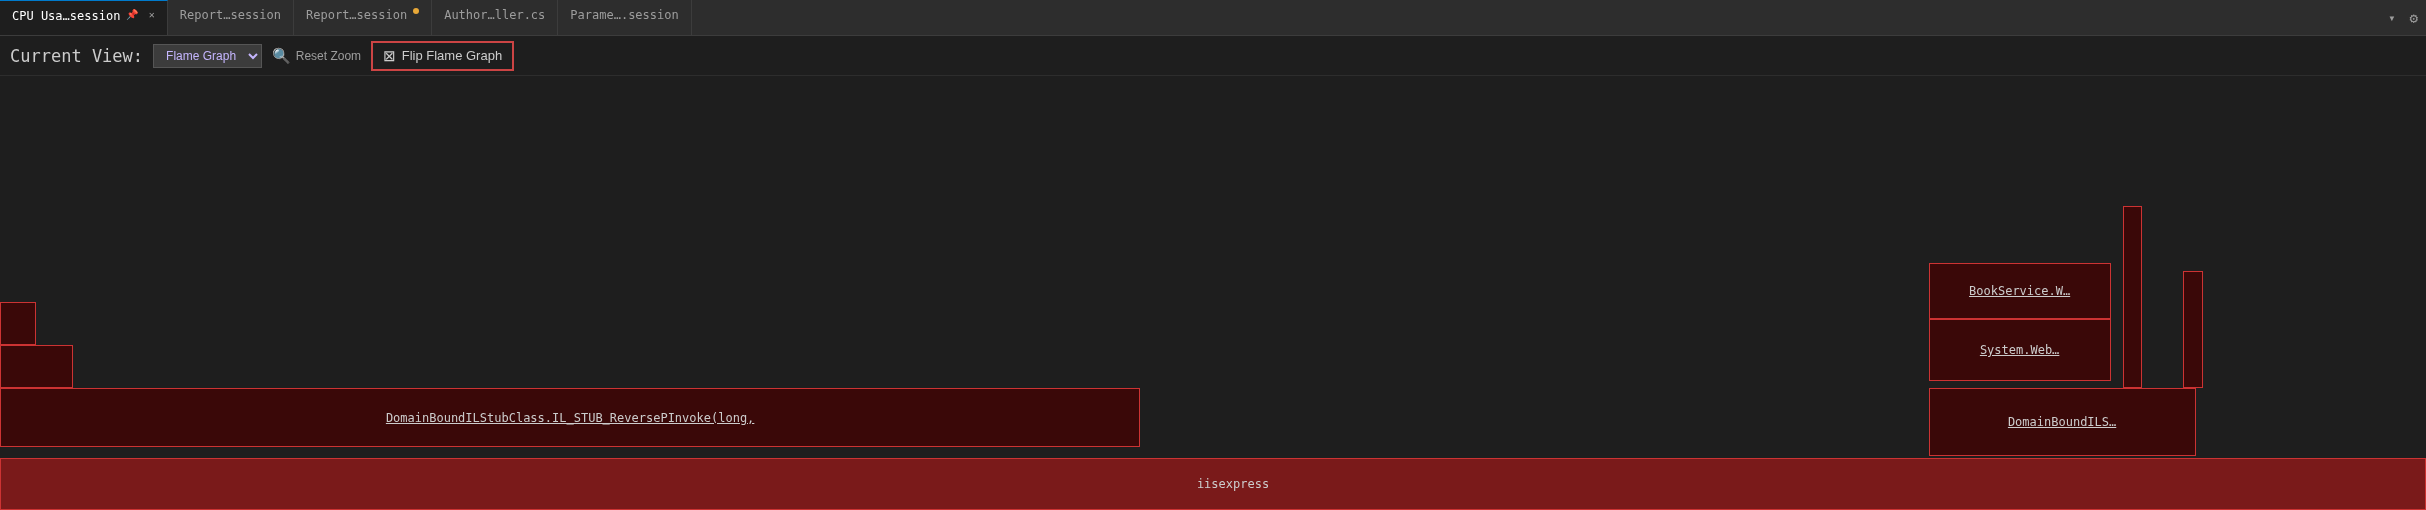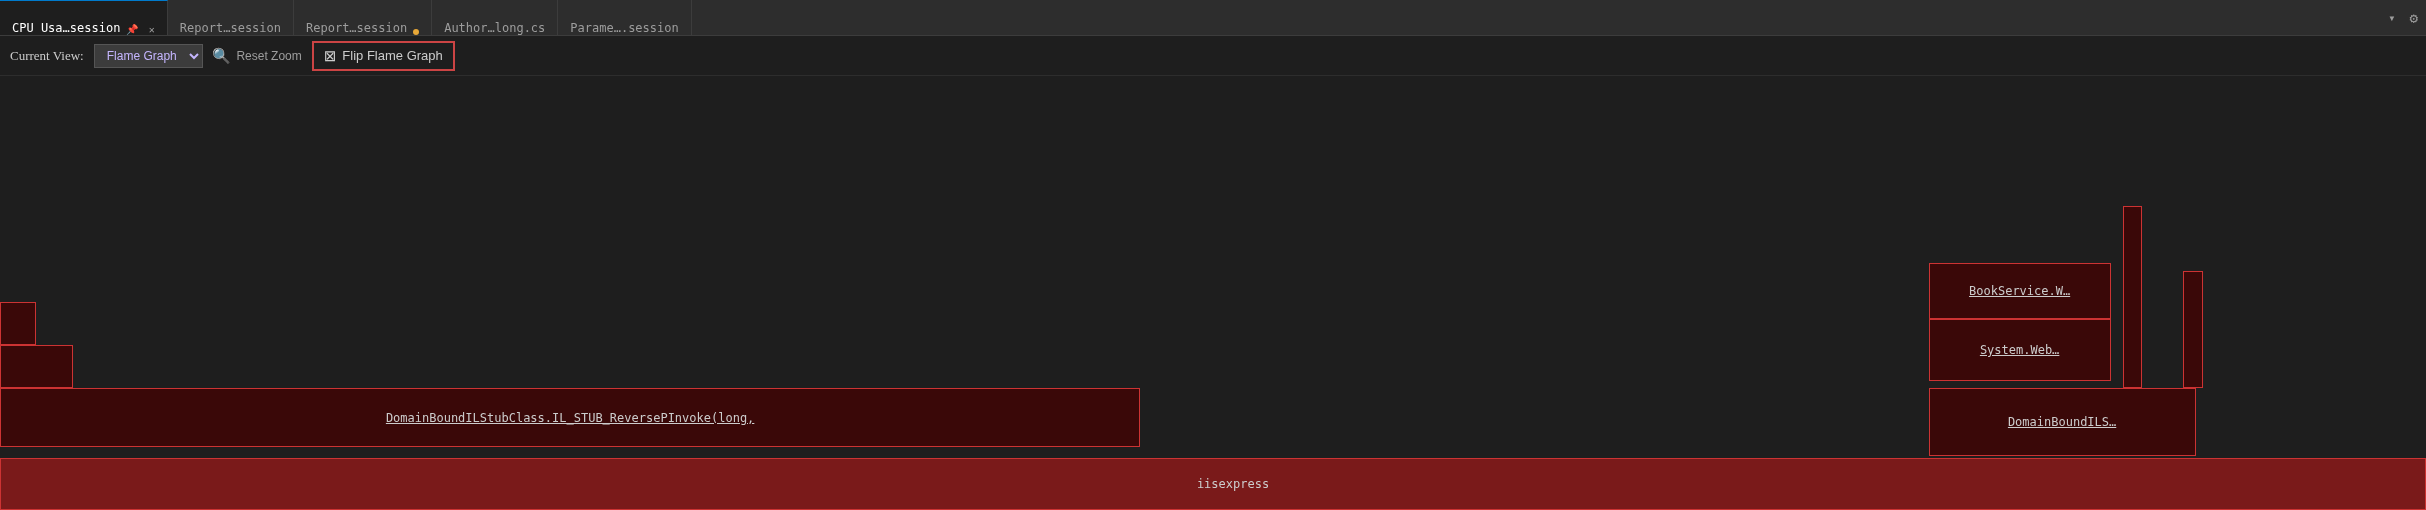--- a/index.html
+++ b/index.html
@@ -17,22 +17,22 @@
     .tab-bar {
       display: flex;
       align-items: center;
       background: #2d2d2d;
       height: 36px;
       border-bottom: 1px solid #3c3c3c;
     }
 
     .tab {
       display: flex;
-      align-items: flex-end;
-      padding: 0 12px;
+      align-items: flex-start;
+      padding: 8px 12px;
       height: 100%;
       font-size: 12px;
       color: #9d9d9d;
       border-right: 1px solid #3c3c3c;
       cursor: pointer;
       white-space: nowrap;
       gap: 6px;
       position: relative;
       flex-shrink: 0;
     }
@@ -79,22 +79,21 @@
       align-items: center;
       background: #1e1e1e;
       height: 40px;
       padding: 0 10px;
       gap: 10px;
       border-bottom: 1px solid #2d2d2d;
     }
 
     .toolbar-label {
       color: #cccccc;
-      font-size: 13px;
-      font-family: Liberation Serif, serif;
+      font-size: 17px;
     }
 
     .view-select {
       background: #3c3c3c;
       color: #c4b5fd;
       border: 1px solid #555;
       padding: 3px 8px;
       font-size: 12px;
       cursor: pointer;
     }
@@ -172,21 +171,21 @@
     <span class="tab-close">✕</span>
   </div>
   <div class="tab">
     <span>Report…session</span>
   </div>
   <div class="tab">
     <span>Report…session</span>
     <span class="tab-dot"></span>
   </div>
   <div class="tab">
-    <span>Author…long.cs</span>
+    <span>Author…ller.cs</span>
   </div>
   <div class="tab">
     <span>Parame….session</span>
   </div>
   <div class="tab-bar-end">
     <span class="tab-overflow-btn">▾</span>
     <span class="gear-icon-small">⚙</span>
   </div>
 </div>
 

